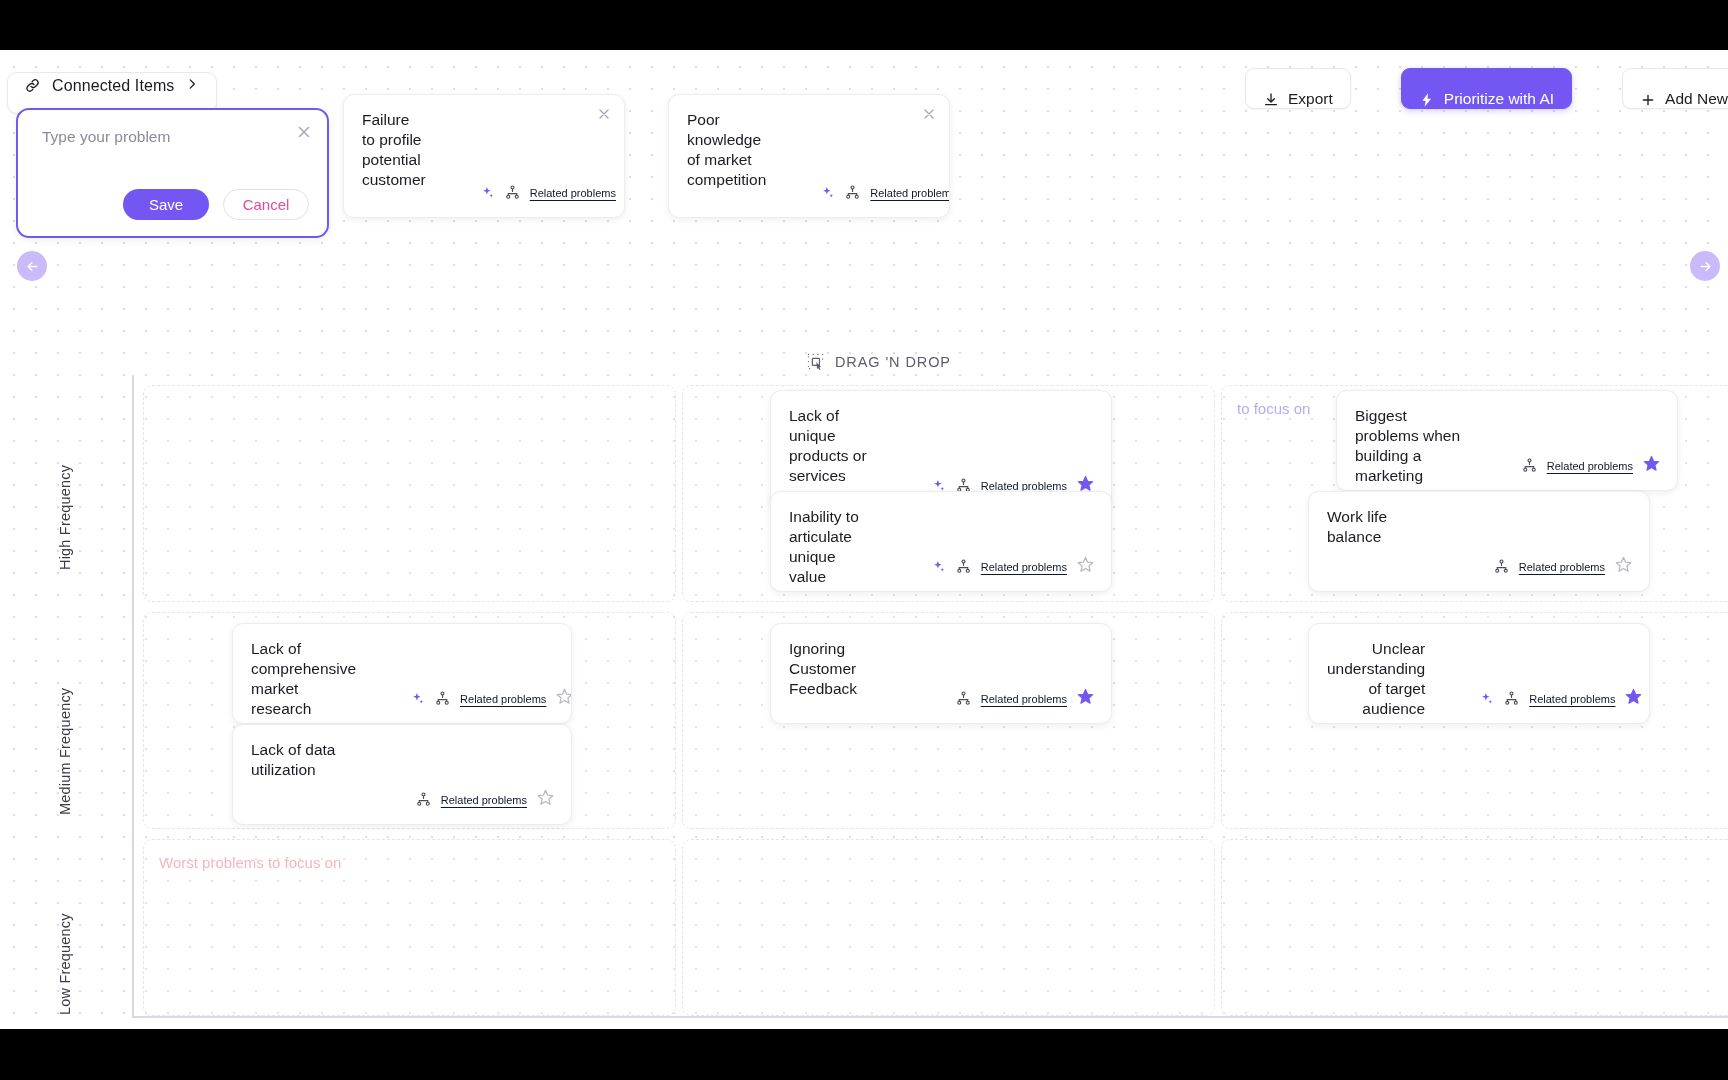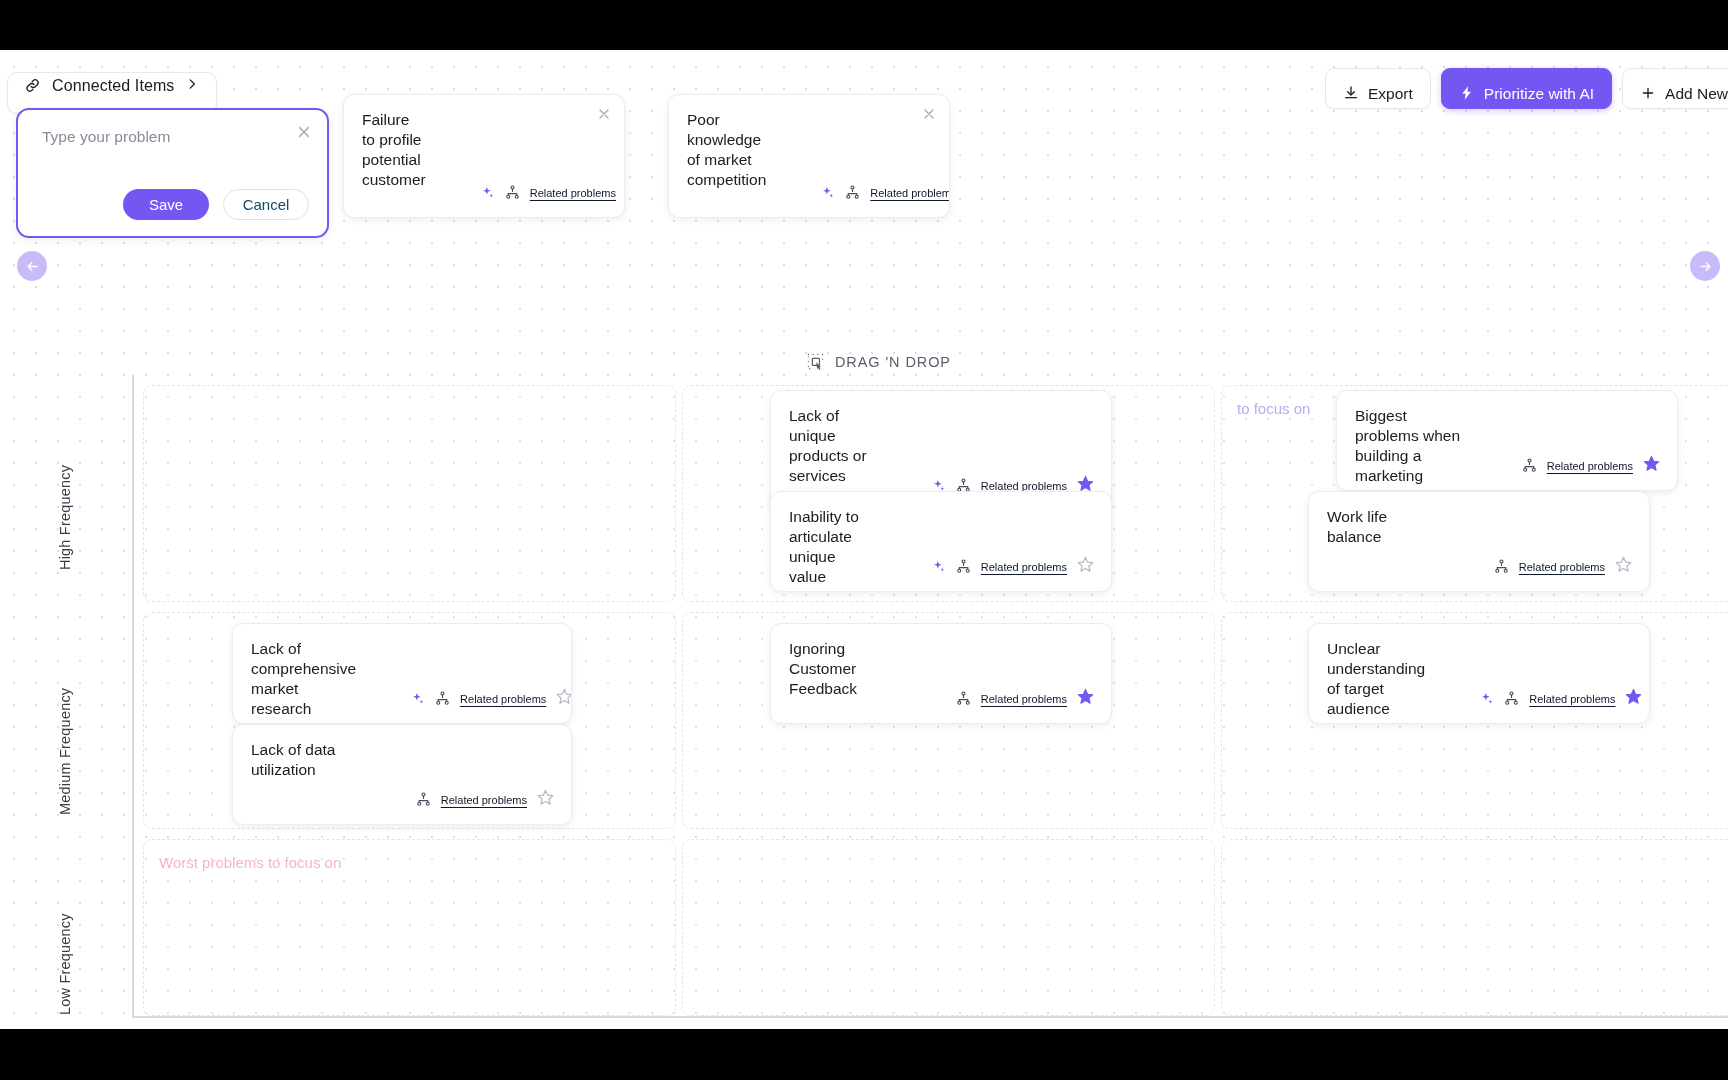--- a/index.html
+++ b/index.html
@@ -43,26 +43,27 @@
   .connected-items .ci-label {
     font-size: 16px; color: #1b1b22; letter-spacing: .1px;
   }
   .ci-chevron { color: #1b1b22; display: flex; }
 
   .toolbar {
     position: absolute; right: -80px; top: 18px;
     display: flex; align-items: center; gap: 10px;
   }
   .btn {
-    display: flex; align-items: flex-start; gap: 9px;
-    height: 41px; padding: 16px 17px;
+    display: flex; align-items: flex-end; gap: 9px;
+    height: 41px; padding: 0 17px;
     border-radius: 9px; font-size: 15.5px;
     background: #fff; border: 1px solid #e7e7ee; color: #1b1b22;
     white-space: nowrap; cursor: pointer;
     box-shadow: 0 1px 2px rgba(16,16,40,.04);
+    margin-left: 40px;
   }
   .btn-primary {
     background: #7457f2; border-color: #7457f2; color: #fff;
     box-shadow: 0 2px 6px rgba(116,87,242,.3);
   }
 
   .new-problem {
     position: absolute; left: 16px; top: 58px;
     width: 313px; height: 130px;
     background: #fff;
@@ -84,21 +85,21 @@
     position: absolute; right: 18px; bottom: 16px;
     display: flex; gap: 14px; align-items: center;
   }
   .np-save {
     width: 86px; height: 31px; border-radius: 16px;
     background: #7457f2; color: #fff; border: 0;
     font-size: 15px; font-family: inherit; cursor: pointer;
   }
   .np-cancel {
     width: 86px; height: 31px; border-radius: 16px;
-    background: #fff; color: #0c4a6e; border: 1px solid #e0e0ea;
+    background: #fff; color: #ec4899; border: 1px solid #e0e0ea;
     font-size: 15px; font-family: inherit; cursor: pointer;
   }
 
   .nav-arrow {
     position: absolute;
     width: 30px; height: 30px; border-radius: 50%;
     background: #c9bbfa; color: #fff;
     display: flex; align-items: center; justify-content: center;
     font-size: 15px; cursor: pointer; z-index: 20;
   }
@@ -503,21 +504,21 @@
       </span>
       <span class="rel-link">Related problems</span>
       <span class="star">
         <svg width="19" height="19" viewBox="0 0 24 24" fill="#7457f2" stroke="#7457f2" stroke-width="1.4" stroke-linejoin="round">
             <polygon points="12,3 14.7,9.1 21.2,9.7 16.3,14 17.8,20.4 12,17 6.2,20.4 7.7,14 2.8,9.7 9.3,9.1"></polygon>
           </svg>
       </span>
     </div>
   </div>
 
-  <div class="card" style="left:1308px;top:573px;width:342px;height:101px;">
+  <div class="card" style="left:1308px;top:573px;width:342px;height:101px;text-align:right;">
     <div class="card-title">Unclear understanding of target audience</div>
     <div class="card-footer">
       <span class="ico">
         <svg width="15" height="15" viewBox="0 0 24 24" fill="#7457f2">
             <path d="M11 3l1.6 4.4L17 9l-4.4 1.6L11 15l-1.6-4.4L5 9l4.4-1.6z"></path>
             <path d="M18 14l.8 2.2L21 17l-2.2.8L18 20l-.8-2.2L15 17l2.2-.8z"></path>
           </svg>
       </span>
       <span class="ico">
         <svg width="17" height="17" viewBox="0 0 24 24" fill="none" stroke="#4a4a58" stroke-width="1.6" stroke-linecap="round">

